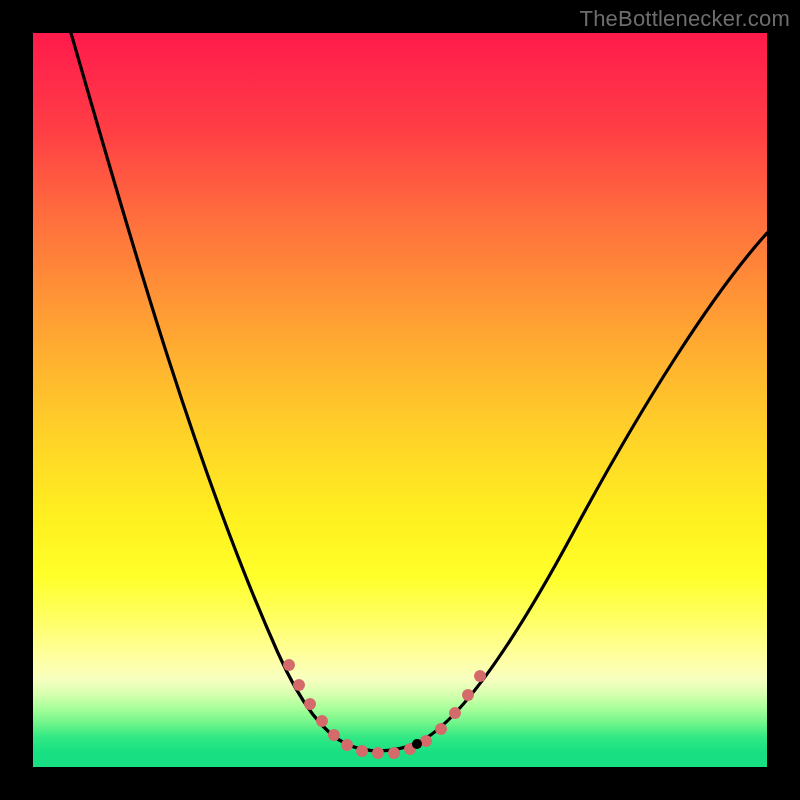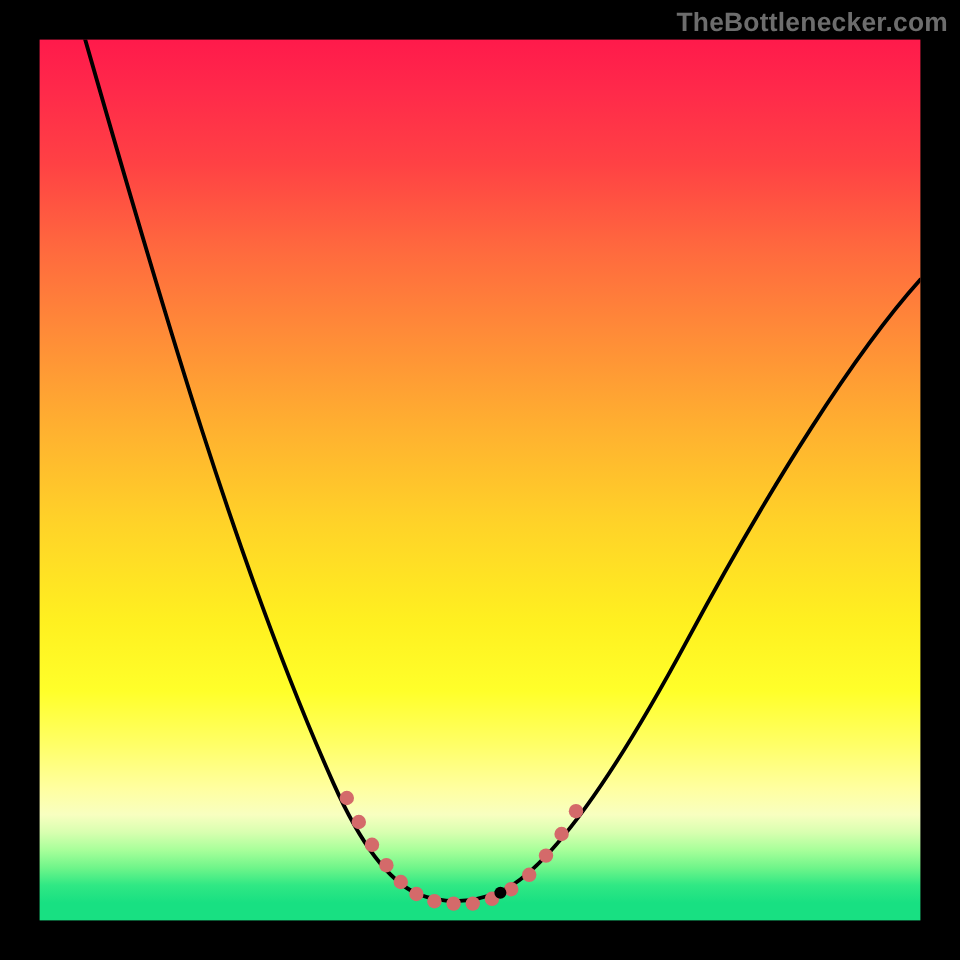--- a/index.html
+++ b/index.html
@@ -47,21 +47,21 @@
       #18e082 100%
     );
   }
   .watermark {
     position: absolute;
     top: 6px;
     right: 10px;
     color: #6d6d6d;
     font-size: 22px;
     letter-spacing: 0.2px;
-    font-weight: 700;
+    font-weight: 400;
     user-select: none;
   }
   svg.curves {
     position: absolute;
     left: 0;
     top: 0;
   }
 </style>
 </head>
 <body>

